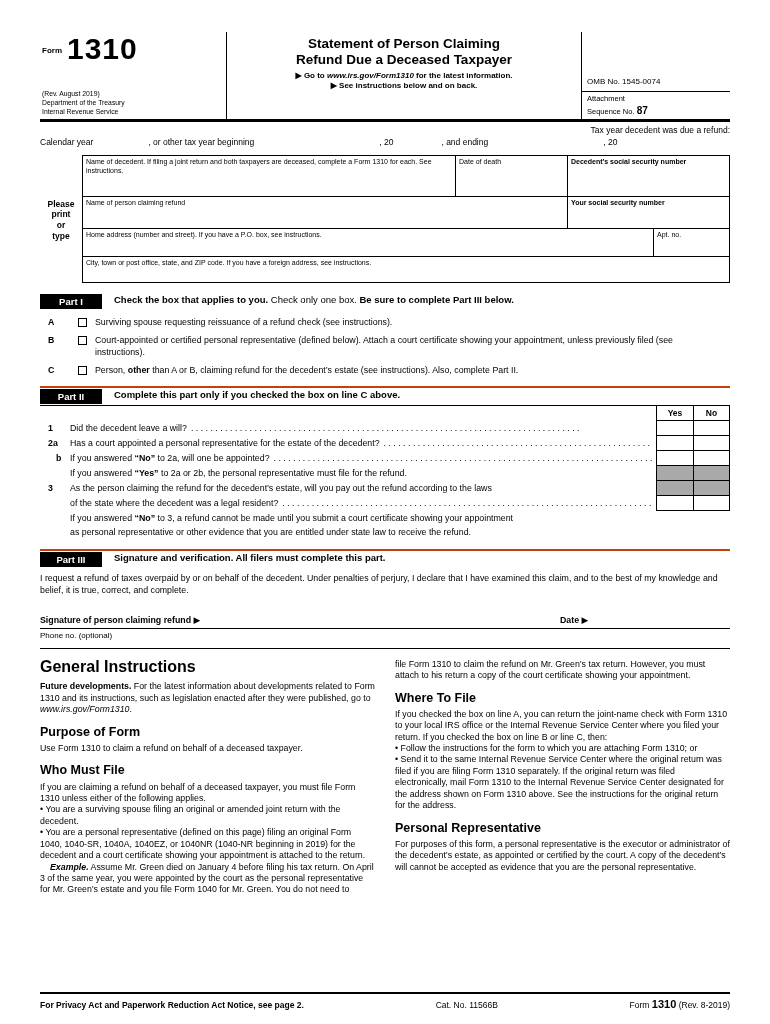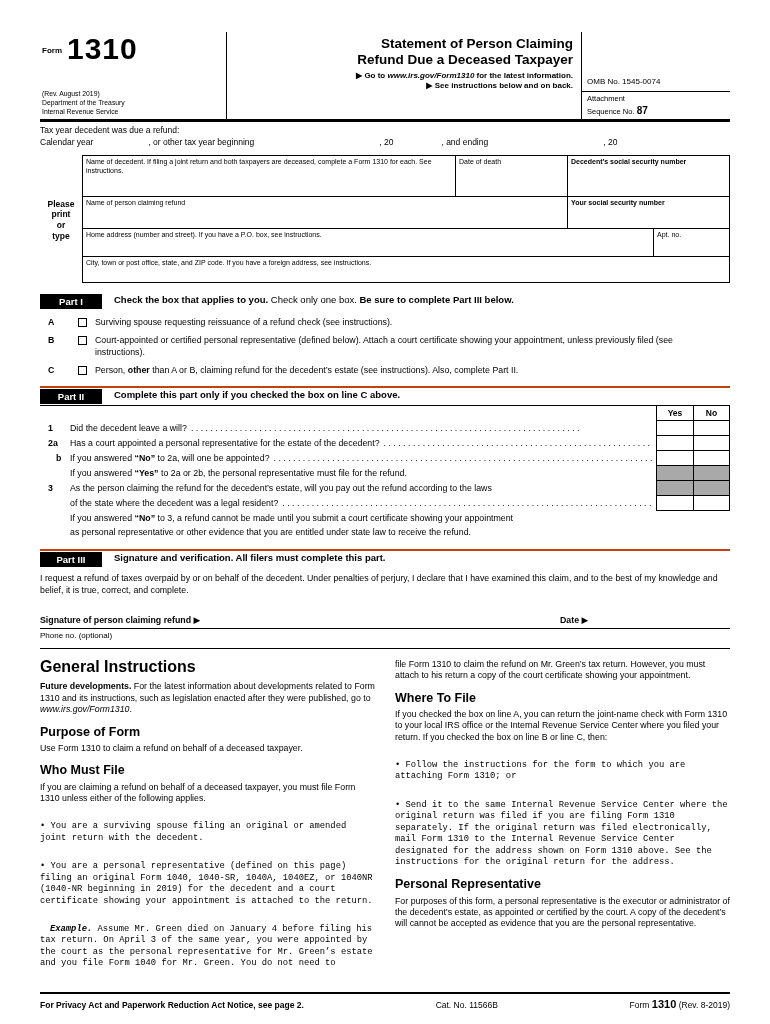--- a/index.html
+++ b/index.html
@@ -8,33 +8,33 @@
   .page { width:770px; height:1024px; padding:32px 40px 14px; display:flex; flex-direction:column; }
 
   
   .hdr { display:flex; border-bottom:3px solid #000; }
   .hdr-left { width:186px; display:flex; flex-direction:column; }
   .hdr-formrow { display:flex; align-items:flex-start; padding:2px 0 0 2px; }
   .form-word { font-size:8px; font-weight:bold; margin-top:12px; }
   .form-big { font-size:30px; font-weight:bold; line-height:1; margin-left:5px; letter-spacing:1px; }
   .hdr-left-bottom { font-size:6.8px; line-height:1.3; padding:2px 2px 2px; margin-top:auto; }
   .hdr-center { flex:1; border-left:1px solid #000; border-right:1px solid #000;
-                text-align:right; padding:4px 8px 3px; display:flex; flex-direction:column; }
+                text-align:center; padding:4px 8px 3px; display:flex; flex-direction:column; }
   .hdr-title { font-size:13.5px; font-weight:bold; line-height:1.15; }
   .hdr-goto { font-size:8px; font-weight:bold; margin-top:4px; }
   .hdr-goto .url { font-style:italic; }
   .hdr-see { font-size:8px; font-weight:bold; margin-top:1px; }
   .hdr-right { width:148px; display:flex; flex-direction:column; }
   .omb { font-size:8px; padding:5px 5px; flex:1;margin-top:40px; }
   .attach { border-top:1px solid #000; font-size:7.5px; line-height:1.3; padding:2px 5px 2px; }
   .seq-no { font-weight:bold; font-size:10px; }
 
   
   .taxyear { font-size:8.5px; }
-  .ty-line1 { padding:3px 0 1px; }
+  .ty-line1 { padding:3px 0 1px;text-align:right; }
   .ty-line2 { display:flex; align-items:flex-end; padding:1px 0 8px; white-space:nowrap; }
   .gap { display:inline-block; height:10px; }
   .g1{width:55px}.g2{width:125px}.g3{width:48px}.g4{width:115px}
 
   
   .identity { display:flex; }
   .print-col { width:42px; font-weight:bold; font-size:8.5px; text-align:center;
                padding-top:44px; line-height:1.25; }
   .id-table { flex:1; border:1px solid #000; }
   .id-row { display:flex; }
@@ -92,21 +92,21 @@
 
   
   .instructions { display:flex; gap:20px; margin-top:8px; }
   .icol { flex:1; font-size:8.8px; line-height:1.3; }
   .gi-title { font-size:16px; font-weight:bold; margin:0 0 4px; }
   .sub-title { font-size:12.5px; font-weight:bold; margin:8px 0 3px; }
   .ipara { margin-top:2px; }
   .ipara .lead-bold { font-weight:bold; }
   .ipara .em { font-style:italic; }
   .ipara .lead-ex { font-weight:bold; font-style:italic; }
-  .bullet-para { margin-top:17px;font-family:Liberation Mono, monospace; }
+  .bullet-para { margin-top:0; }
   .indent { text-indent:10px; }
 
   
   .footer { margin-top:auto; border-top:2px solid #000; padding-top:4px;
             display:flex; align-items:flex-end; font-size:8.5px; }
   .f-privacy { font-weight:bold; }
   .f-cat { flex:1; text-align:center; }
   .f-form .num { font-weight:bold; font-size:11px; }
 </style>
 </head>

